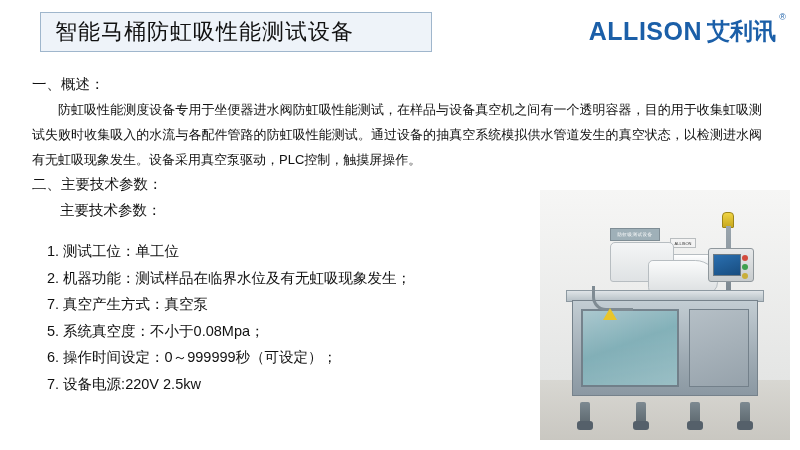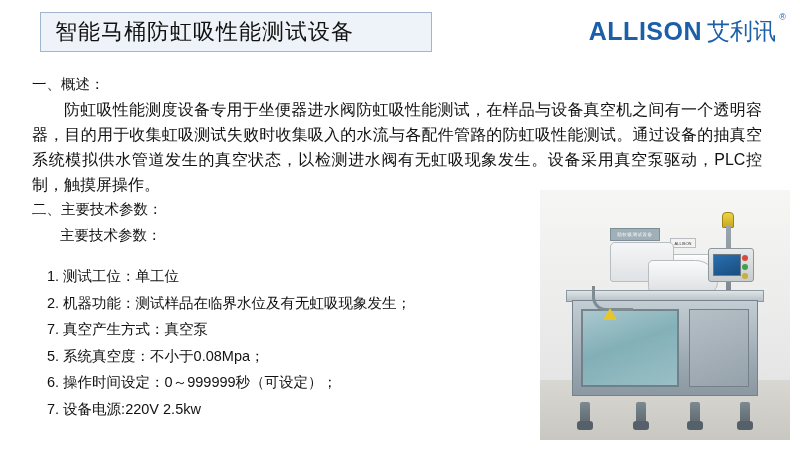--- a/index.html
+++ b/index.html
@@ -63,21 +63,21 @@
   }
   .logo-mark {
     font-size: 25px;
     font-weight: bold;
     color: #1b5fa8;
     letter-spacing: 0.5px;
     line-height: 1;
   }
   .logo-cn {
     font-size: 23px;
-    font-weight: normal;
+    font-weight: bold;
     color: #1b5fa8;
     margin-left: 5px;
     line-height: 1;
   }
   .logo-r {
     font-size: 9px;
     color: #1b5fa8;
     vertical-align: super;
     position: absolute;
     right: -10px;
@@ -90,21 +90,21 @@
     left: 32px;
     top: 72px;
     width: 736px;
   }
   .sec-head {
     font-size: 14.5px;
     line-height: 25px;
     color: #111111;
   }
   .para {
-    font-size: 16px;
+    font-size: 13px;
     line-height: 25px;
     color: #111111;
     text-indent: 2em;
     text-align: justify;
     width: 730px;
   }
   .list {
     margin: 15px;
     padding: 0;
     list-style: none;

